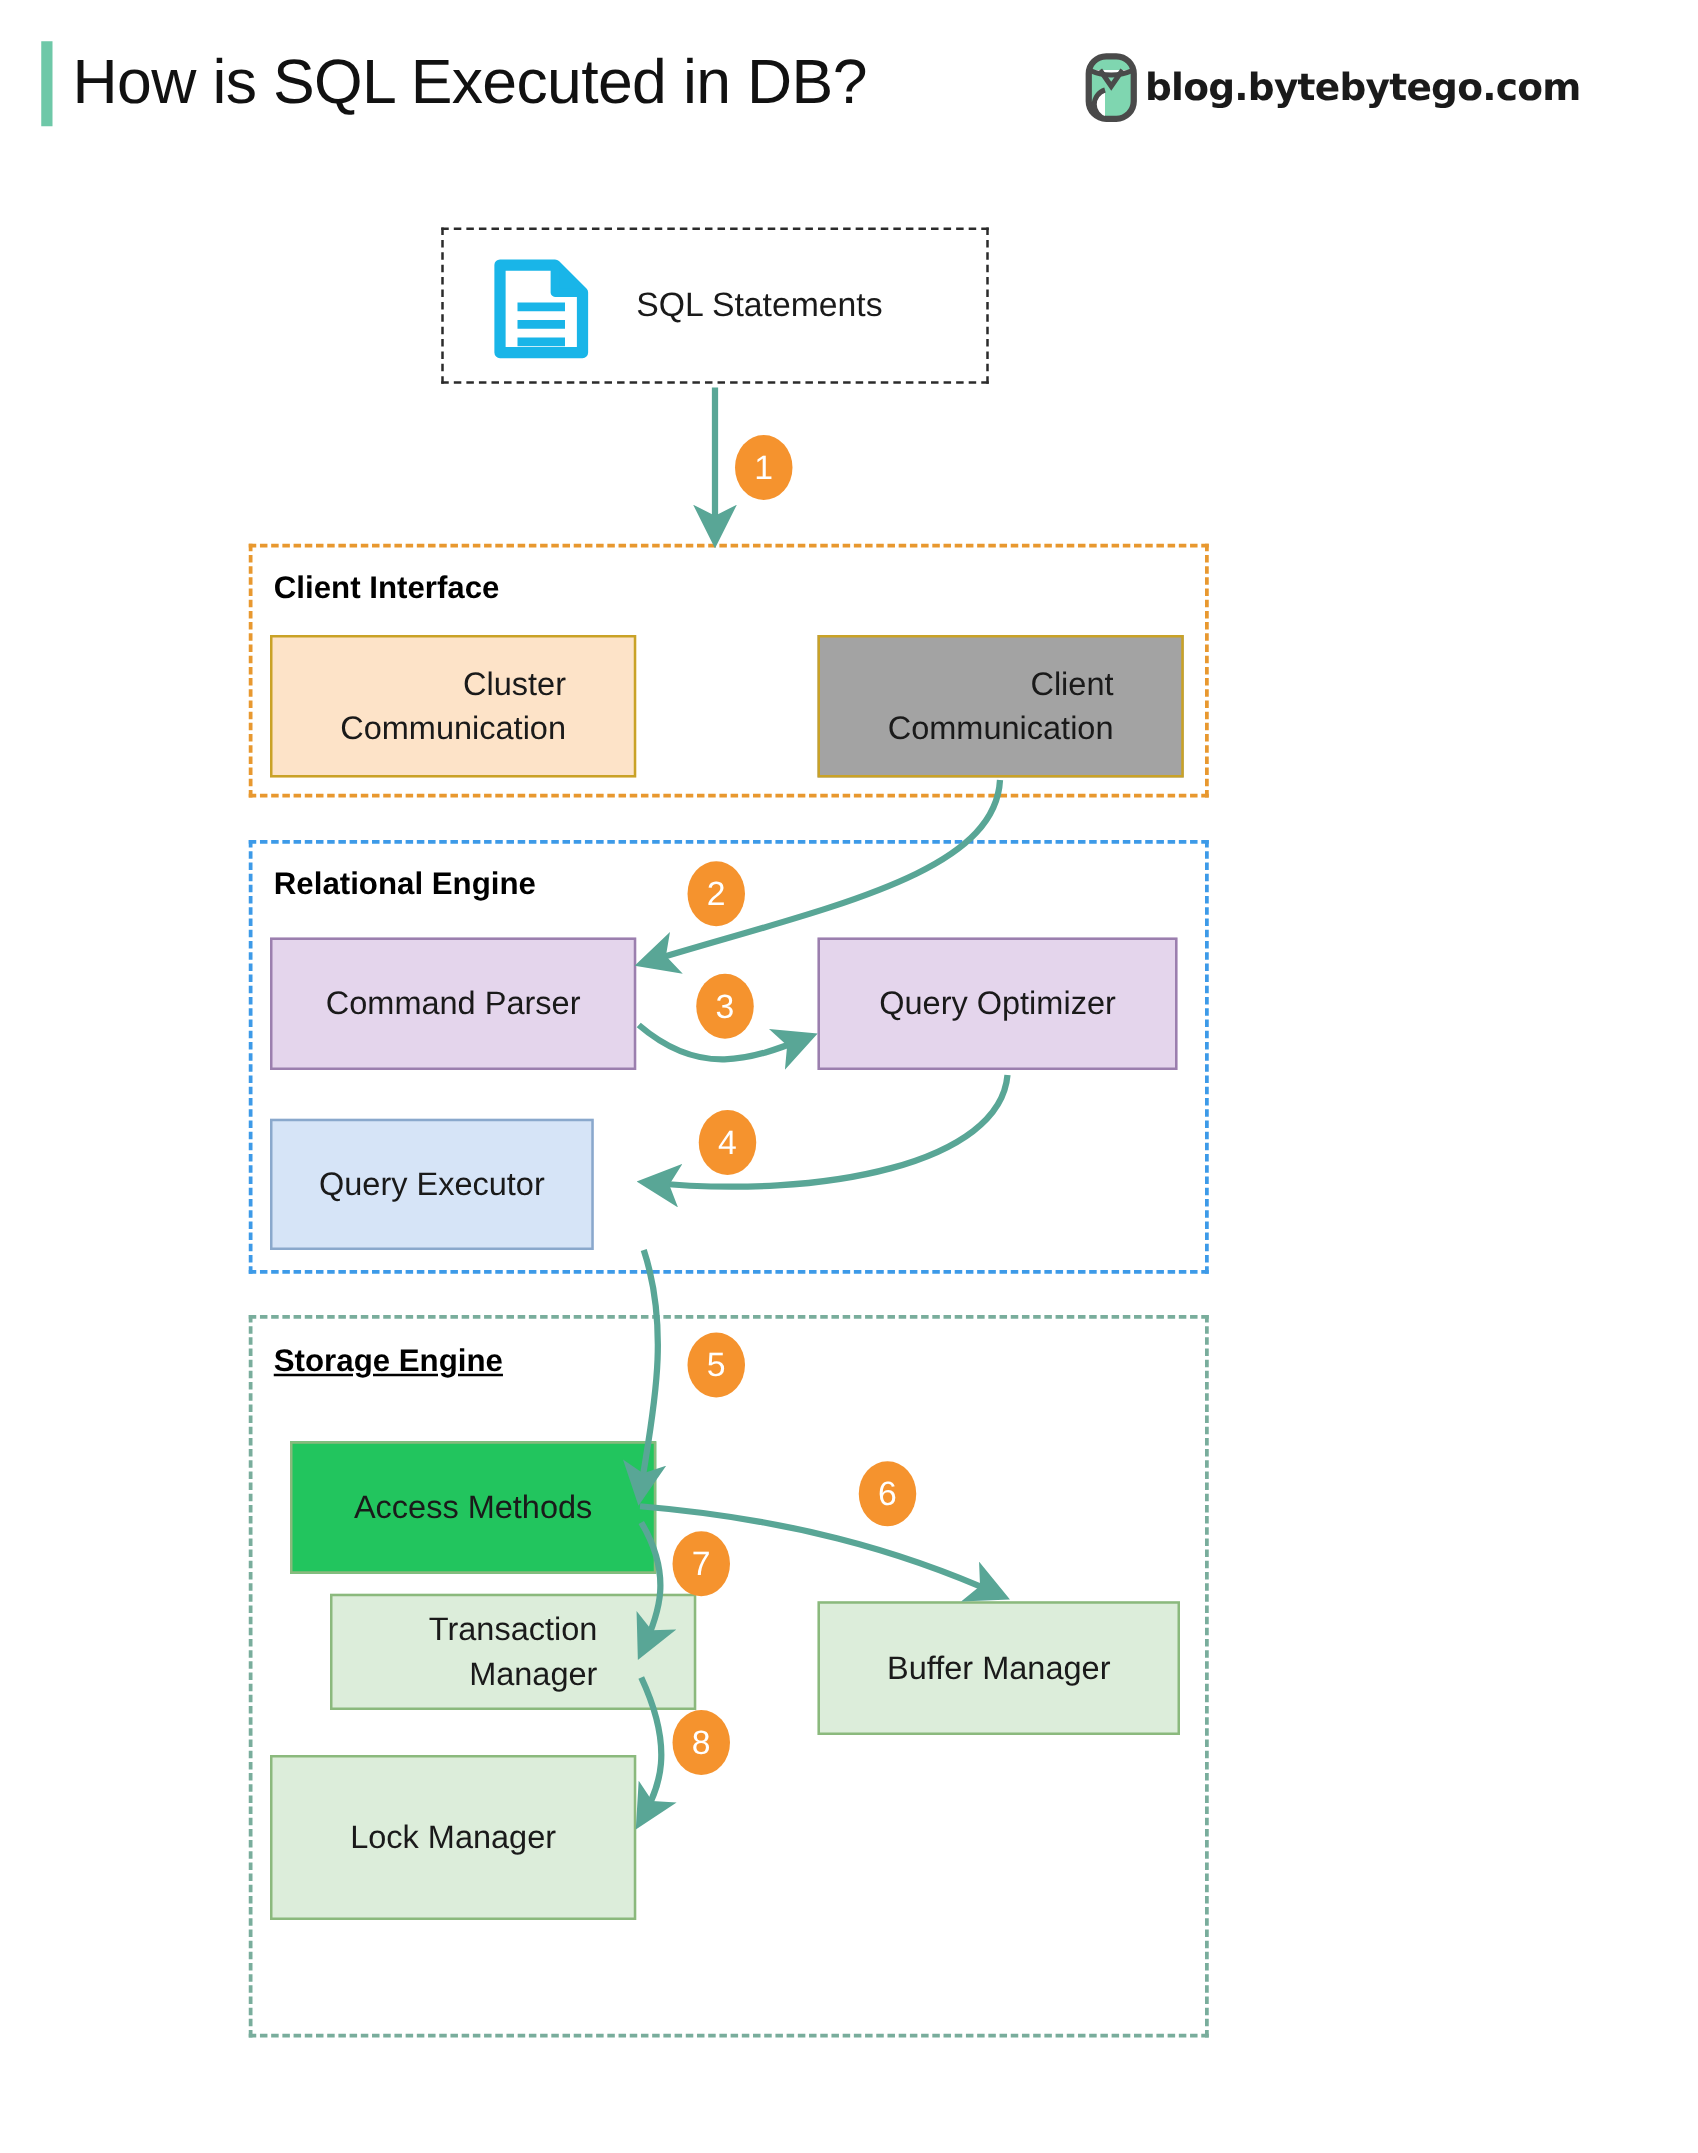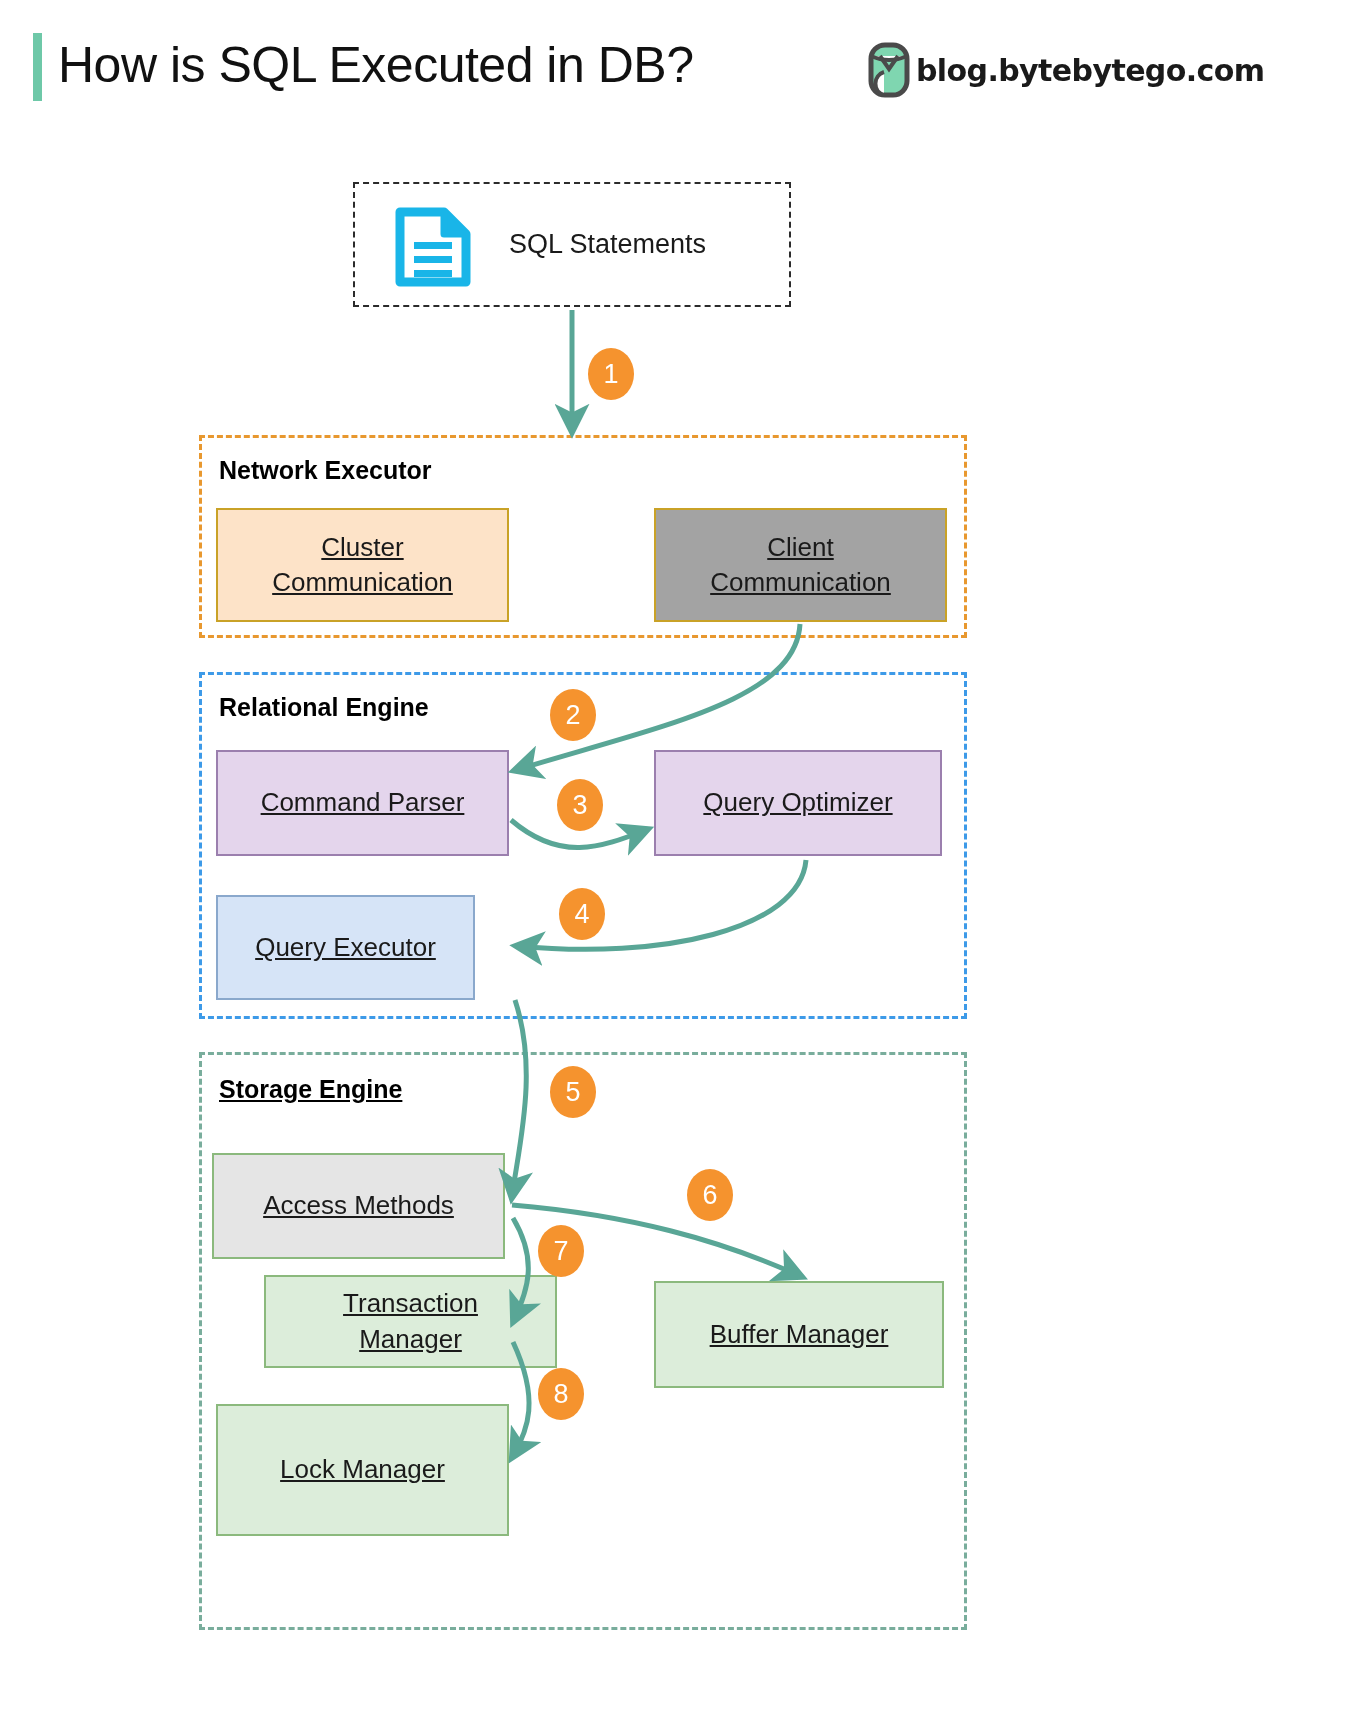--- a/index.html
+++ b/index.html
@@ -64,26 +64,25 @@
     font-weight: bold;
     color: #000000;
     white-space: nowrap;
   }
   .node {
     position: absolute;
     box-sizing: border-box;
     display: flex;
     align-items: center;
     justify-content: center;
-    text-align: center;
+    text-align: right;
     font-size: 26px;
     color: #1a1a1a;
     line-height: 1.35;
     white-space: pre-line;
-    text-decoration: underline;
   }
 
   
   #src-group {
     left: 353px; top: 182px;
     width: 438px; height: 125px;
     border: 2px dashed #2b2b2b;
     background: transparent;
   }
   #src-icon { position: absolute; left: 37px; top: 22px; width: 82px; height: 82px; }
@@ -130,22 +129,22 @@
   }
 
   
   #sto-group {
     left: 199px; top: 1052px;
     width: 768px; height: 578px;
     border: 3px dashed #79ad9c;
   }
   #sto-label { left: 219px; top: 1075px; text-decoration: underline; }
   #access-methods {
-    left: 212px; top: 1153px; width: 293px; height: 106px;
-    background: #e5e5e5; border: 2px solid #8bb97d;
+    left: 232px; top: 1153px; width: 293px; height: 106px;
+    background: #22c55e; border: 2px solid #8bb97d;
   }
   #transaction-manager {
     left: 216px; top: 1275px; width: 293px; height: 93px;
     background: #dcedda; border: 2px solid #8bb97d; margin-left: 48px;
   }
   #lock-manager {
     left: 216px; top: 1404px; width: 293px; height: 132px;
     background: #dcedda; border: 2px solid #8bb97d;
   }
   #buffer-manager {
@@ -197,21 +196,21 @@
     <path d="M8 6 h44 l22 22 v48 a0 0 0 0 1 0 0 h-66 a0 0 0 0 1 0 0 z" fill="#ffffff" stroke="#19b5e8" stroke-width="9" stroke-linejoin="round"></path>
     <path d="M52 6 v22 h22" fill="#19b5e8" stroke="#19b5e8" stroke-width="7" stroke-linejoin="round"></path>
     <rect x="22" y="36" width="38" height="7" fill="#19b5e8"></rect>
     <rect x="22" y="50" width="38" height="7" fill="#19b5e8"></rect>
     <rect x="22" y="64" width="38" height="7" fill="#19b5e8"></rect>
   </svg>
   <div id="src-label">SQL Statements</div>
 </div>
 
 <div id="net-group" class="group"></div>
-<div id="net-label" class="group-label">Network Executor</div>
+<div id="net-label" class="group-label">Client Interface</div>
 <div id="cluster-comm" class="node">Cluster
 Communication</div>
 <div id="client-comm" class="node">Client
 Communication</div>
 
 <div id="rel-group" class="group"></div>
 <div id="rel-label" class="group-label">Relational Engine</div>
 <div id="command-parser" class="node">Command Parser</div>
 <div id="query-optimizer" class="node">Query Optimizer</div>
 <div id="query-executor" class="node">Query Executor</div>

